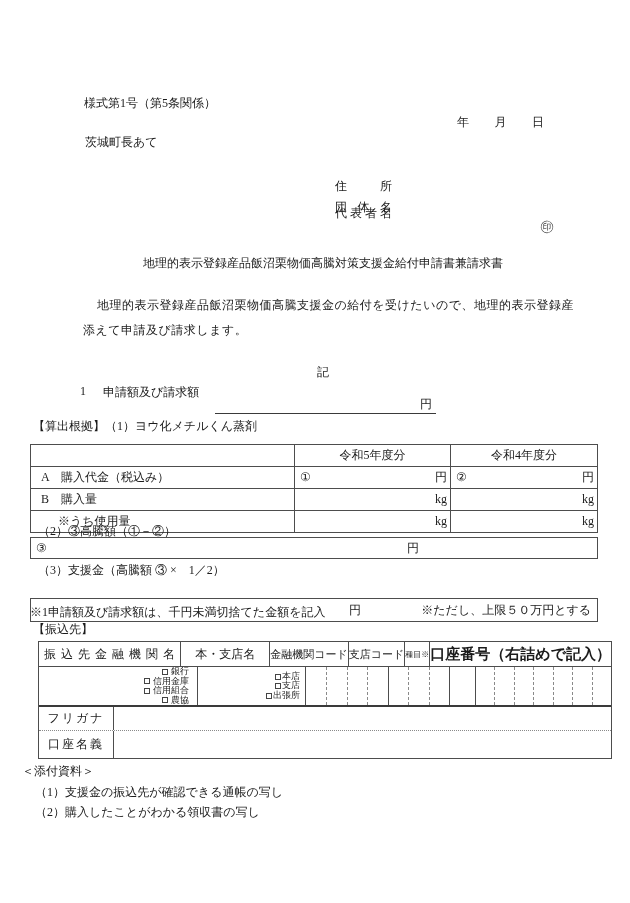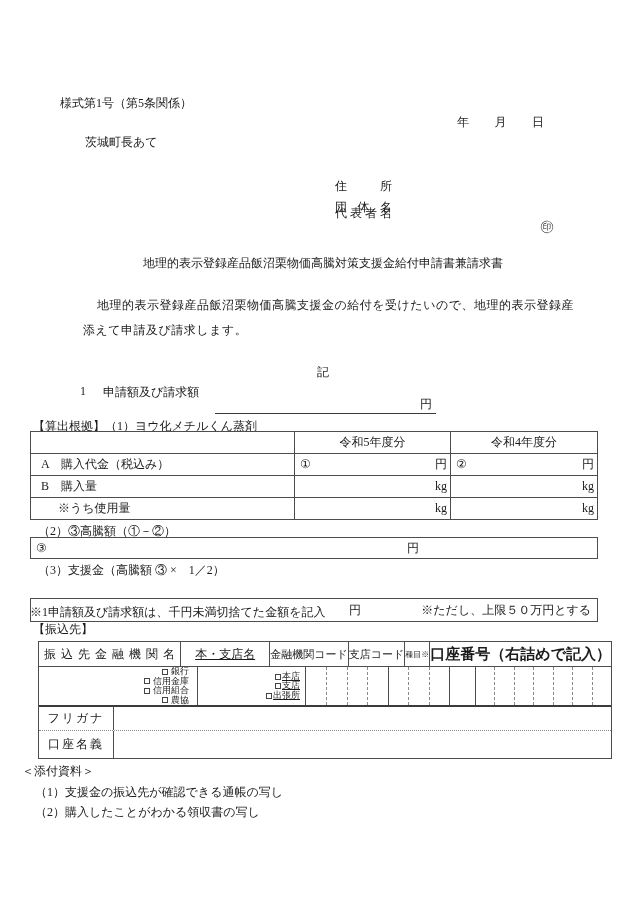--- a/index.html
+++ b/index.html
@@ -36,41 +36,41 @@
   .sbox{border:1px solid #4d4d4d;width:566px;position:relative;display:flex;align-items:center;}
   
   .bk{border:1px solid #4d4d4d;width:572px;}
   .bk-row{display:flex;box-sizing:border-box;}
   .bk-head{height:25px;border-bottom:1px solid #4d4d4d;}
   .bk-entry{height:40px;border-bottom:2px solid #3a3a3a;}
   .bk-furi{height:23px;}
   .bk-name{height:28px;border-top:1px dotted #8a8a8a;}
   .bk .hcell{display:flex;align-items:center;justify-content:center;border-right:1px solid #4d4d4d;box-sizing:border-box;overflow:visible;}
   .bk .ecell{border-right:1px solid #4d4d4d;box-sizing:border-box;}
-  .bk .w1{width:159px;} .bk .w2{width:108px;text-decoration:underline;} .bk .w3{width:83px;}
+  .bk .w1{width:159px;} .bk .w2{width:108px;} .bk .w3{width:83px;}
   .bk .w4{width:61px;}  .bk .w5{width:26px;}  .bk .w6{flex:1;border-right:none;}
   .ls5{letter-spacing:5px;text-indent:5px;}
   .f11{font-size:11px;} .f10{font-size:15px;font-weight:bold;} .f8{font-size:8px;}
   .cb-list{height:100%;display:flex;flex-direction:column;justify-content:center;align-items:flex-end;font-size:9px;line-height:9.5px;}
   .cb-list.pr8{padding-right:8px;text-align:center;} .cb-list.pr5{padding-right:5px;}
   .cb-item{display:flex;align-items:center;}
   .cb{display:inline-block;width:6px;height:6px;border:1px solid #444;margin-right:3px;box-sizing:border-box;}
   .cb-item.tight .cb{margin-right:1px;}
   .digits{display:flex;height:100%;}
   .digit{flex:1;border-right:1px dashed #8a8a8a;}
   .digit:last-child{border-right:none;}
   .lab-cell{width:75px;border-right:1px solid #4d4d4d;display:flex;align-items:center;justify-content:center;letter-spacing:2px;box-sizing:border-box;}
   .val-cell{flex:1;}
 </style>
 </head>
 <body>
 
 <div class="page">
 
-  <div class="abs" style="left:60px;top:95px;">様式第1号（第5条関係）</div>
+  <div class="abs" style="left:84px;top:95px;">様式第1号（第5条関係）</div>
 
   <div class="abs date-line" style="left:457px;top:114px;">
     <span>年</span>
     <span>月</span>
     <span>日</span>
   </div>
 
   <div class="abs" style="left:85px;top:134px;">茨城町長あて</div>
 
   <div class="abs" style="left:335px;top:178px;">
@@ -94,21 +94,21 @@
   <div class="abs center" style="top:364px;">記</div>
 
   <div class="abs" style="left:80px;top:384px;">1</div>
   <div class="abs" style="left:103px;top:384px;">申請額及び請求額</div>
   <div class="abs amount-line" style="left:215px;top:396px;width:217px;">
     <span>円</span>
   </div>
 
   <div class="abs" style="left:33px;top:418px;">【算出根拠】（1）ヨウ化メチルくん蒸剤</div>
 
-  <div class="abs t1" style="left:30px;top:431px;">
+  <div class="abs t1" style="left:30px;top:444px;">
     <div class="t1-row">
       <div class="c1"></div>
       <div class="c2 head">令和5年度分</div>
       <div class="c3 head">令和4年度分</div>
     </div>
     <div class="t1-row">
       <div class="c1 padA">A　購入代金（税込み）</div>
       <div class="c2">
         <span class="mark">①</span>
         <span class="unit">円</span>

